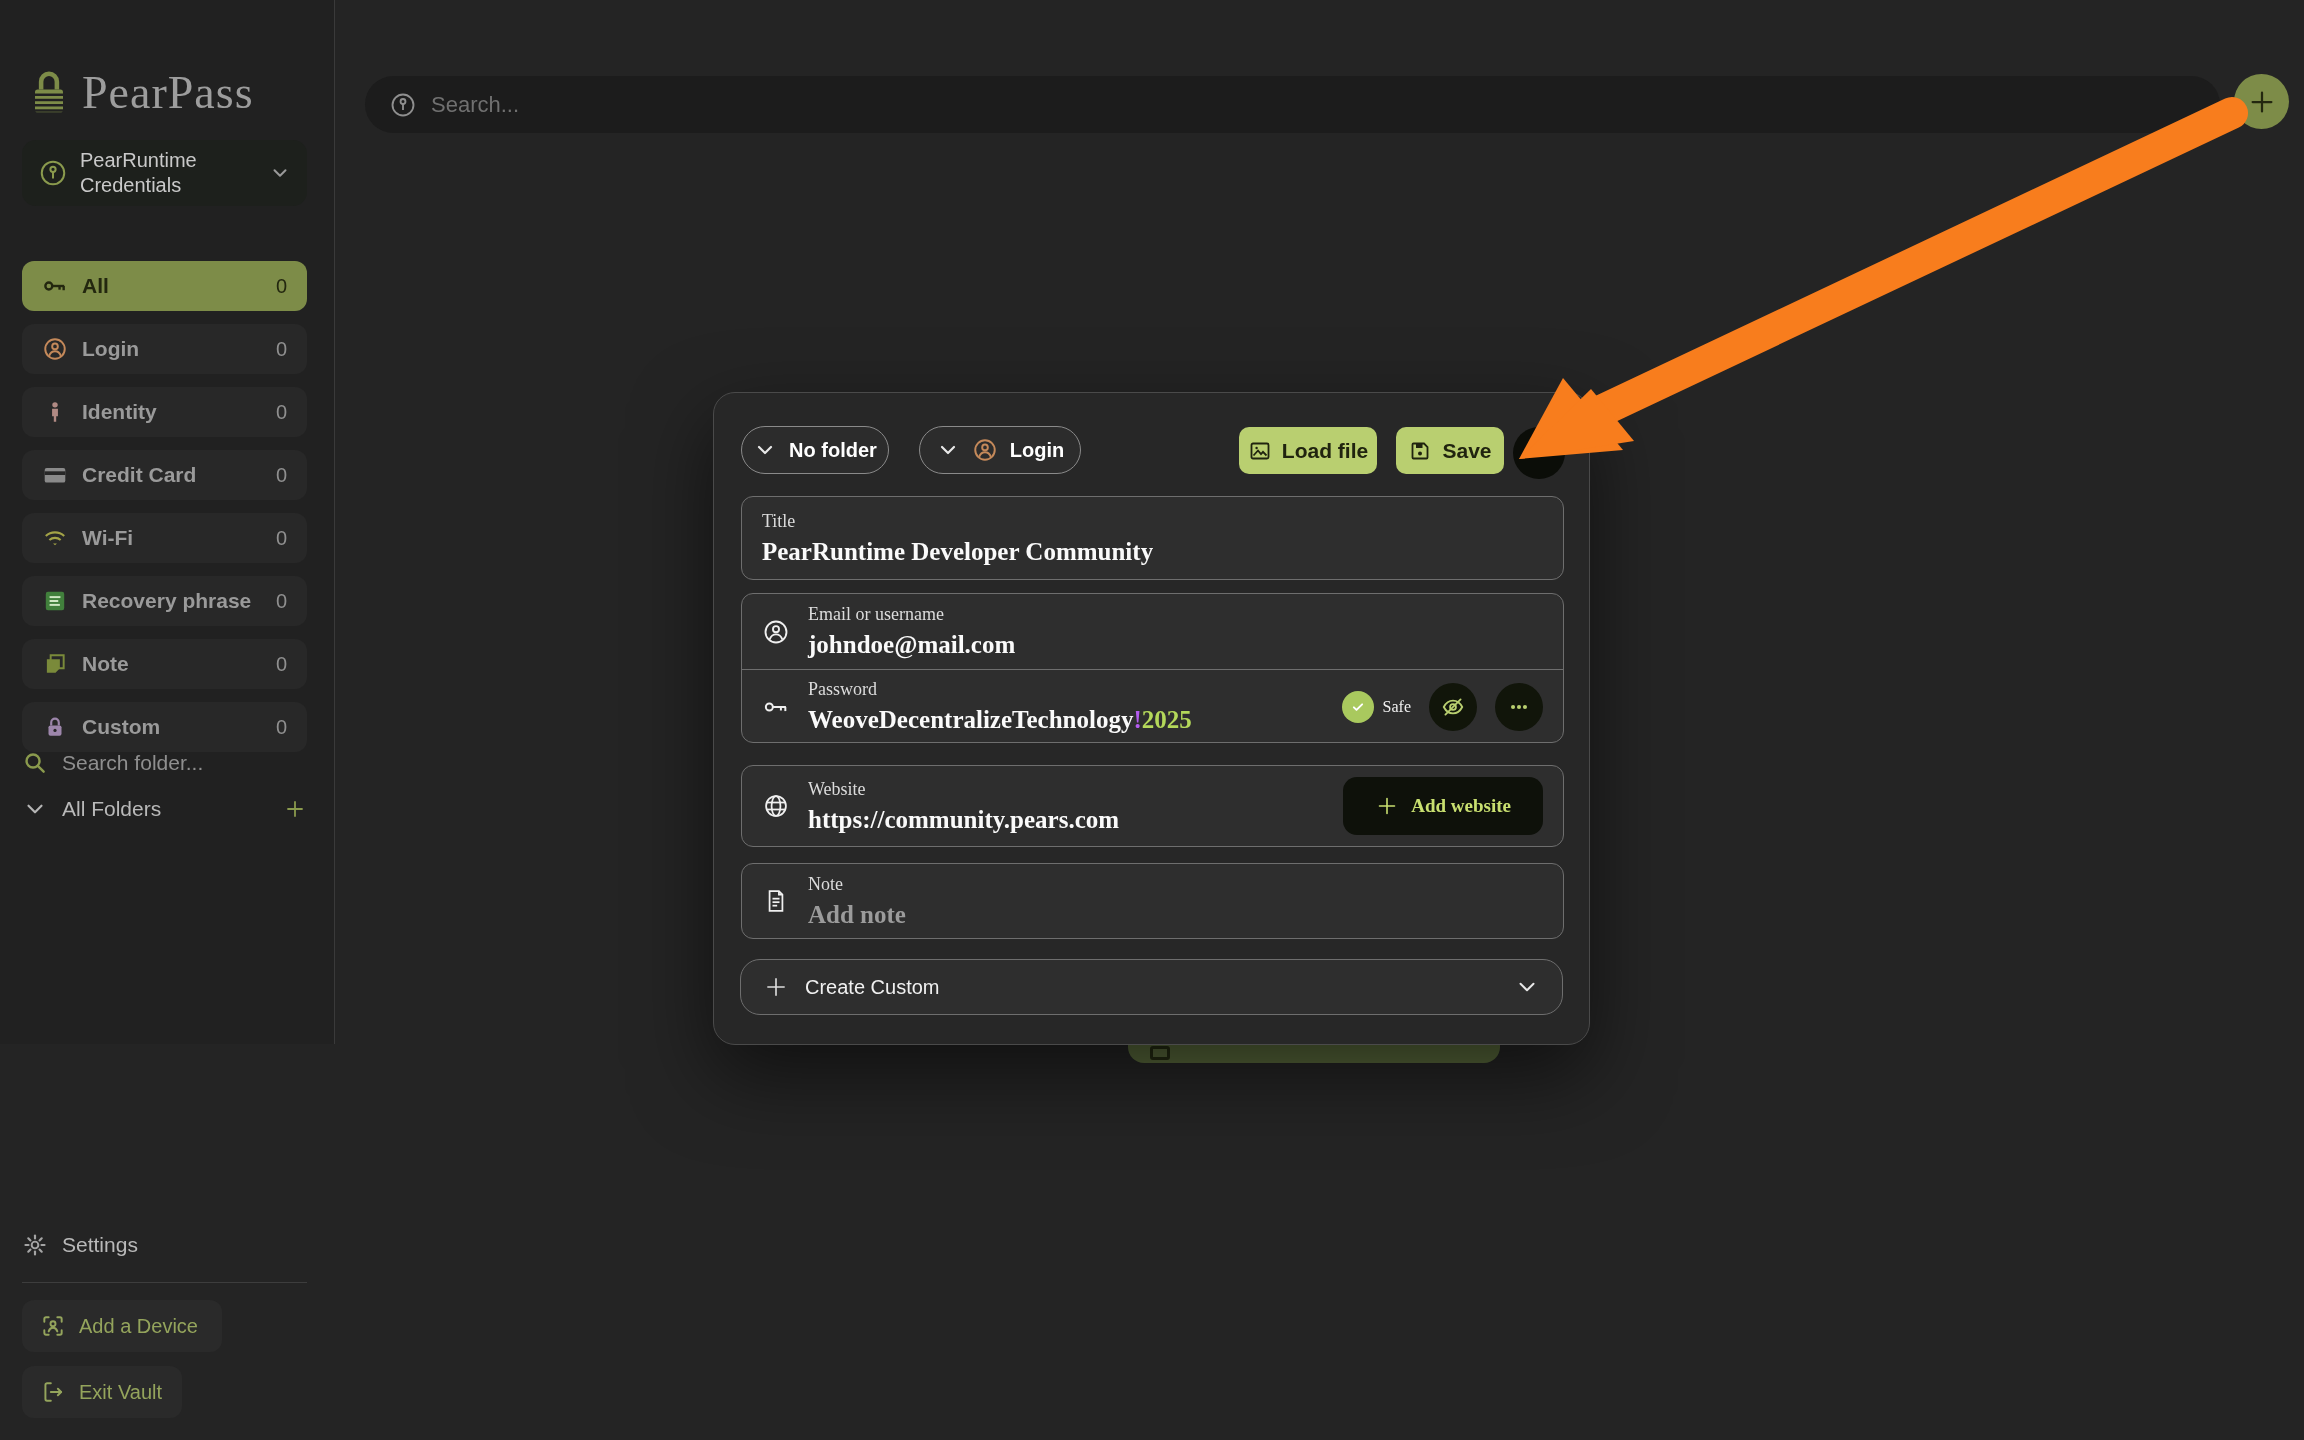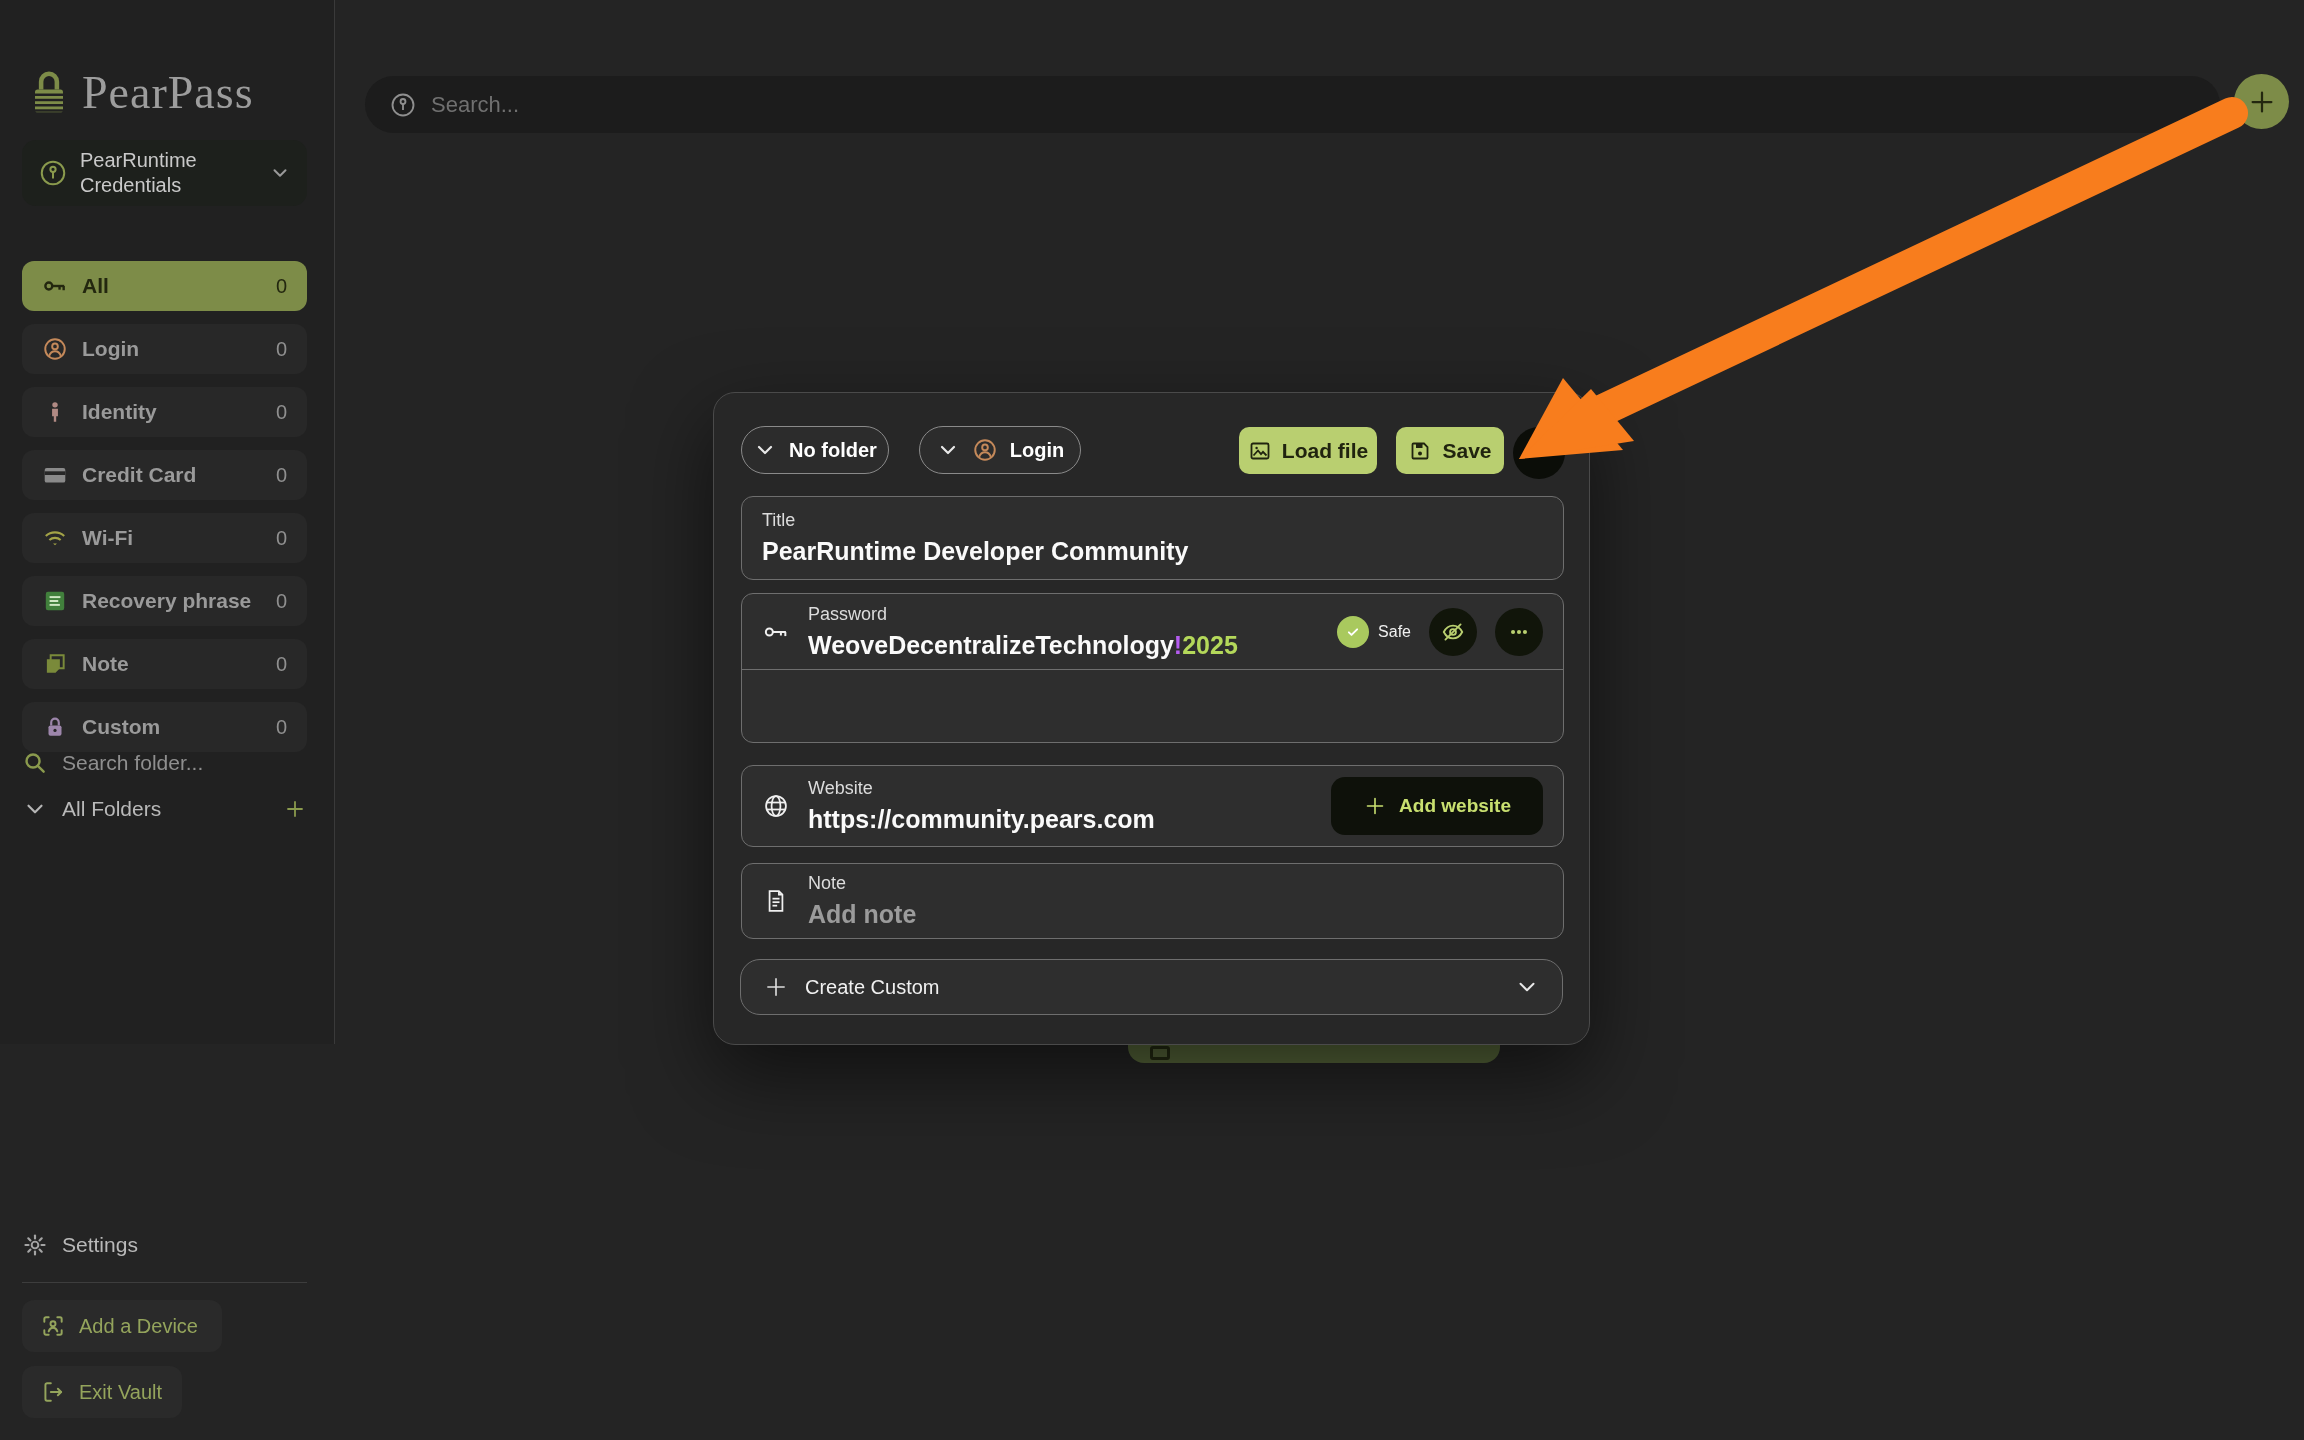--- a/index.html
+++ b/index.html
@@ -36,21 +36,21 @@
 
   
   .modal { position:absolute; left:713px; top:392px; width:877px; height:653px; background:#272727; border:1px solid #4a4a4a; border-radius:22px; box-shadow:0 30px 80px rgba(0,0,0,.55); z-index:5; }
   .pill { position:absolute; top:33px; height:48px; border:1.5px solid #8a8a8a; border-radius:25px; background:#2c2c2c; display:flex; align-items:center; justify-content:center; gap:12px; color:#ffffff; font-size:20px; font-weight:700; }
   .green-btn { position:absolute; top:34px; height:47px; background:#b9cf70; border-radius:10px; display:flex; align-items:center; justify-content:center; gap:10px; color:#20240f; font-size:21px; font-weight:700; }
   .close-circle { position:absolute; left:799px; top:34px; width:52px; height:52px; border-radius:50%; background:#0b0d08; }
   .field { position:absolute; left:27px; width:823px; background:#2e2e2e; border:1px solid #6e6e6e; border-radius:12px; }
   .field .flabel { font-size:18px; color:#dcdcdc; }
   .field .fvalue { font-size:25px; font-weight:700; color:#fafafa; }
   .field .fplaceholder { font-size:25px; font-weight:700; color:#9b9b9b; }
-  .frow { display:flex; align-items:center; gap:18px; padding:0 20px; height:100%; }
+  .frow { display:flex; align-items:center; gap:18px; padding:0 20px; height:100%;font-family:Liberation Serif, serif; }
   .ftext { flex:1; display:flex; flex-direction:column; gap:6px; }
   .group-divider { position:absolute; left:0; right:0; top:75px; height:1px; background:#6e6e6e; }
   .circle-btn { width:48px; height:48px; border-radius:50%; background:#11150a; display:flex; align-items:center; justify-content:center; }
   .safe-badge { display:flex; align-items:center; gap:9px; }
   .safe-circle { width:32px; height:32px; border-radius:50%; background:#a9c95e; display:flex; align-items:center; justify-content:center; }
   .safe-text { color:#f0f0f0; font-size:16px; }
   .add-website-btn { height:58px; padding:0 32px; background:#0e110a; border-radius:14px; display:flex; align-items:center; gap:12px; color:#c9e070; font-size:19px; font-weight:700; }
   .pw-symbol { color:#b55cf0; }
   .pw-number { color:#b4d85a; }
   .create-custom { position:absolute; left:26px; top:566px; width:823px; height:56px; background:#2e2e2e; border:1px solid #6e6e6e; border-radius:20px; display:flex; align-items:center; padding:0 22px; gap:16px; color:#f0f0f0; font-size:20px; }
@@ -341,20 +341,33 @@
     <div class="field" style="top:103px; height:84px">
       <div class="frow" style="gap:0">
         <div class="ftext">
           <span class="flabel">Title</span>
           <span class="fvalue">PearRuntime Developer Community</span>
         </div>
       </div>
     </div>
 
     <div class="field" style="top:200px; height:150px">
+      <div class="frow" style="height:75px">
+        <span>
+          <svg class="icon" width="28" height="28" viewBox="0 0 24 24">
+            <circle cx="12" cy="12" r="9" fill="none" stroke="#f0f0f0" stroke-width="1.6"></circle>
+            <circle cx="12" cy="9.6" r="2.6" fill="none" stroke="#f0f0f0" stroke-width="1.6"></circle>
+            <path d="M6.6 18.3c1-2.9 2.9-4.3 5.4-4.3s4.4 1.4 5.4 4.3" fill="none" stroke="#f0f0f0" stroke-width="1.6"></path>
+          </svg>
+        </span>
+        <div class="ftext">
+          <span class="flabel">Email or username</span>
+          <span class="fvalue">johndoe@mail.com</span>
+        </div>
+      </div>
       <div class="group-divider"></div>
       <div class="frow" style="height:75px">
         <span>
           <svg class="icon" width="28" height="28" viewBox="0 0 24 24" fill="none" stroke="#f0f0f0" stroke-width="1.7">
             <circle cx="6.3" cy="12" r="3"></circle>
             <line x1="9.3" y1="12" x2="20.5" y2="12"></line>
             <line x1="16.2" y1="12" x2="16.2" y2="15"></line>
               <line x1="20" y1="12" x2="20" y2="15.5"></line>
           </svg>
         </span>

